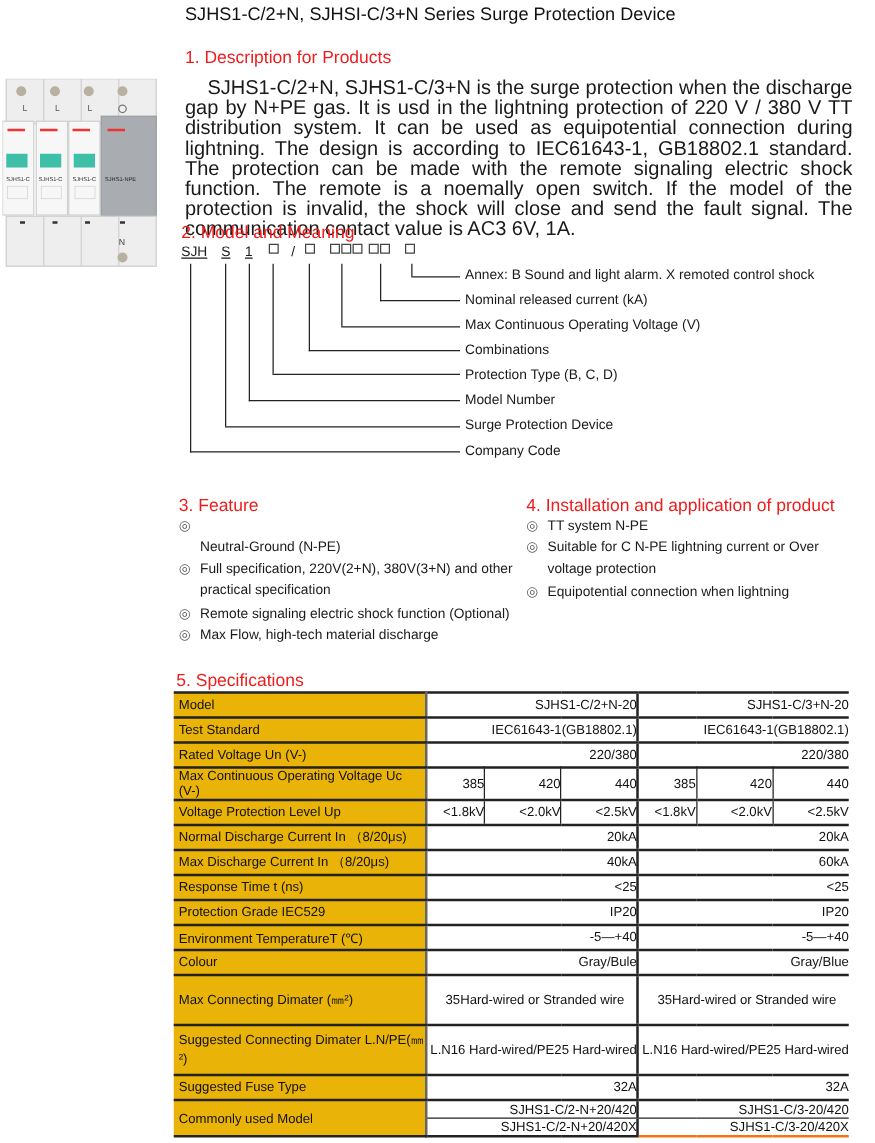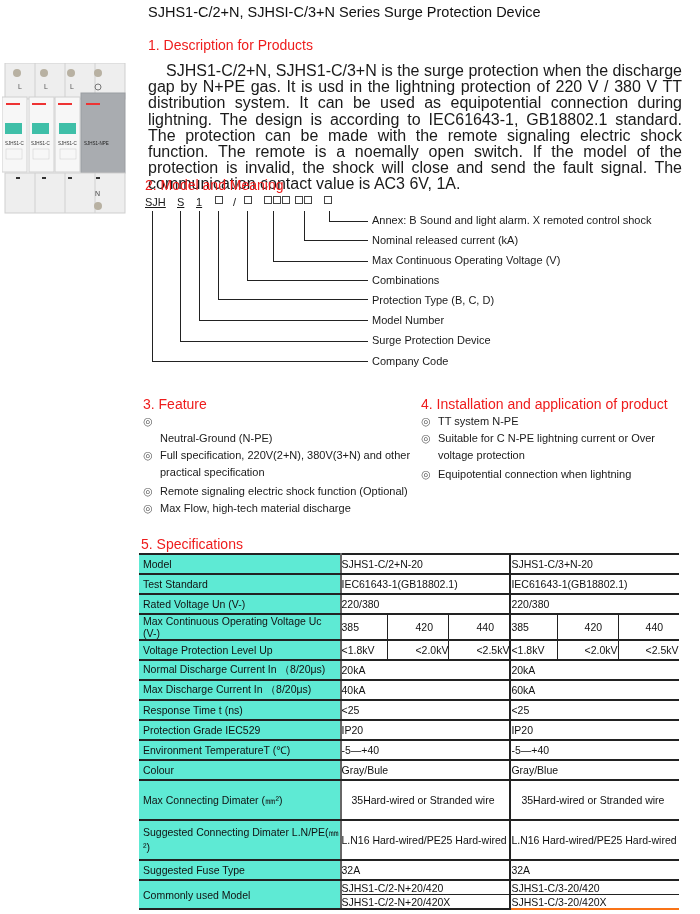--- a/index.html
+++ b/index.html
@@ -18,22 +18,22 @@
   .code-box { display:inline-block; width:6px; height:6px; border:1px solid #444; margin-right:1px; vertical-align:1px; }
   .vline { position:absolute; width:1px; background:#222; }
   .hline { position:absolute; height:1px; background:#222; }
   .anno { position:absolute; left:372px; font-size:11px; white-space:nowrap; color:#1a1a1a; }
   
   .list { font-size:11px; line-height:17px; color:#1a1a1a; }
   .list .item { position:relative; padding-left:17px; }
   .list .bullet { position:absolute; left:0; top:0; color:#555; font-size:11px; }
   
   table.spec { position:absolute; left:139px; top:553px; width:540px; border-collapse:collapse; font-size:10.5px; }
-  table.spec td { border-top:2px solid #222; border-bottom:2px solid #222; padding:0; height:18px; text-align:left; color:#111; }
-  table.spec td.lbl { background:#5eead4; text-align:left; padding-left:4px; border-right:2px solid #666; width:222px; }
+  table.spec td { border-top:2px solid #222; border-bottom:2px solid #222; padding:0; height:18px; text-align:right; color:#111; }
+  table.spec td.lbl { background:#eab308; text-align:left; padding-left:4px; border-right:2px solid #666; width:222px; }
   table.spec td.c { border-left:1px solid #222; background:#fff; }
   table.spec td.sep { border-left:2px solid #222; }
   table.spec td.sub { border-left:1px solid #222;padding-left:27px; }
   table.spec tr.tall td { height:38px; line-height:15px; }
   table.spec tr.half td { height:13px; font-size:10.5px; }
   table.spec tr.half td.inner { border-top:1px solid #222; border-bottom:1px solid #222; }
 </style>
 </head>
 <body>
 

